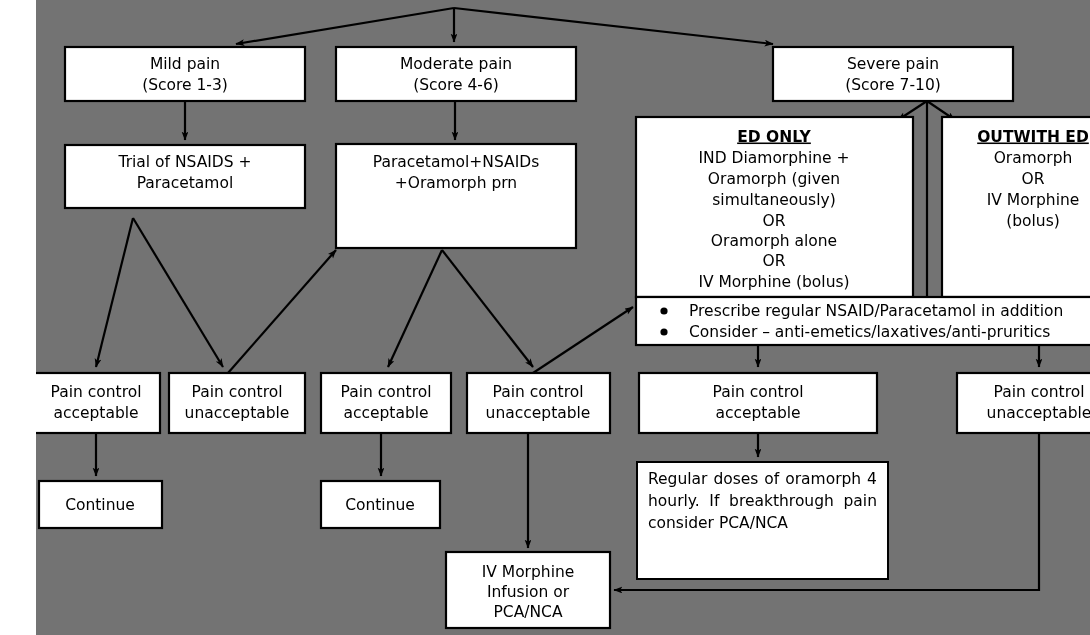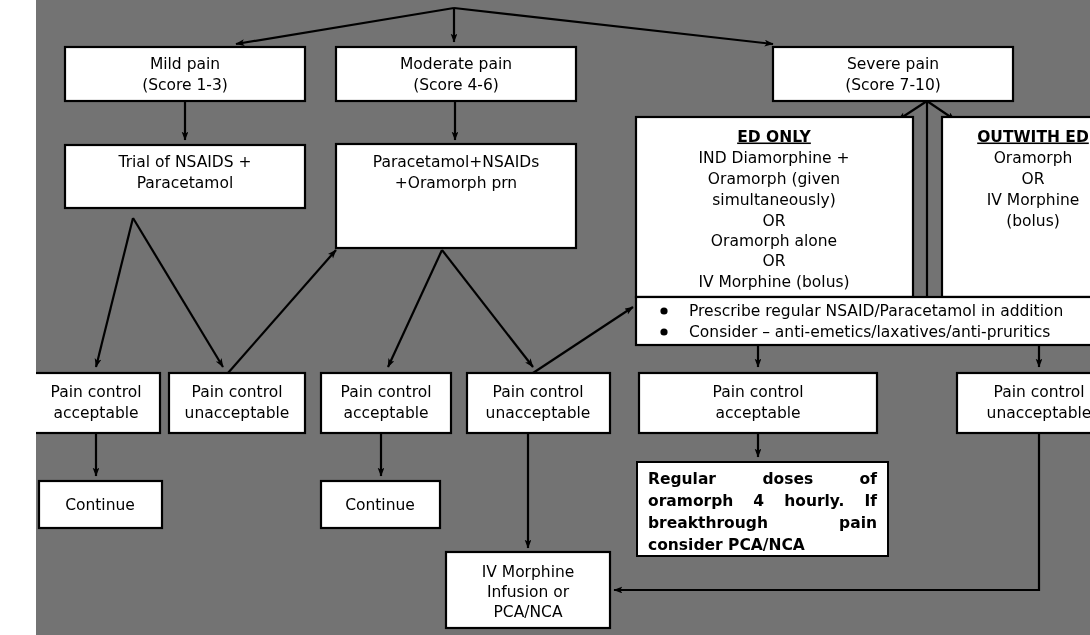--- a/index.html
+++ b/index.html
@@ -229,17 +229,17 @@
     </g>
 
     <g>
       <rect class="node-rect" x="410" y="552" width="164" height="76"></rect>
       <text class="node-text" x="492" y="572">IV Morphine</text>
       <text class="node-text" x="492" y="592">Infusion or</text>
       <text class="node-text" x="492" y="612">PCA/NCA</text>
     </g>
   </svg>
 
-  <div class="justified-box" style="left:600px; top:461px; width:253px; height:96px;font-weight:bold;">
+  <div class="justified-box" style="left:600px; top:461px; width:253px; height:119px;">
     <span>Regular doses of oramorph 4 hourly. If breakthrough pain consider PCA/NCA</span>
   </div>
 
 </div>
 
 </body></html>

